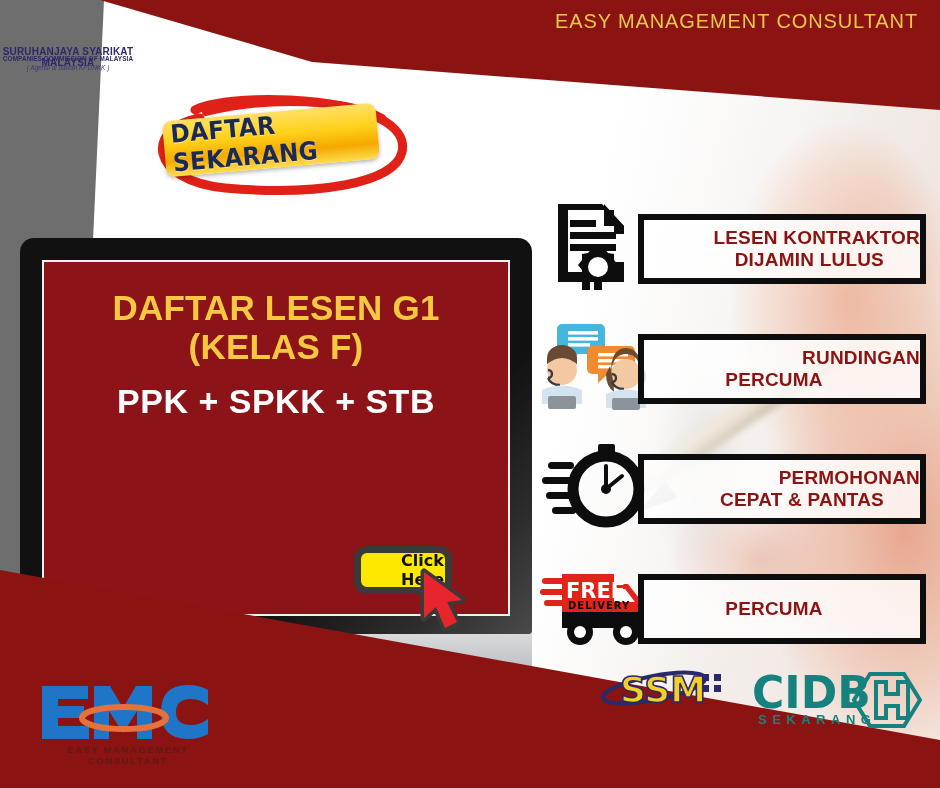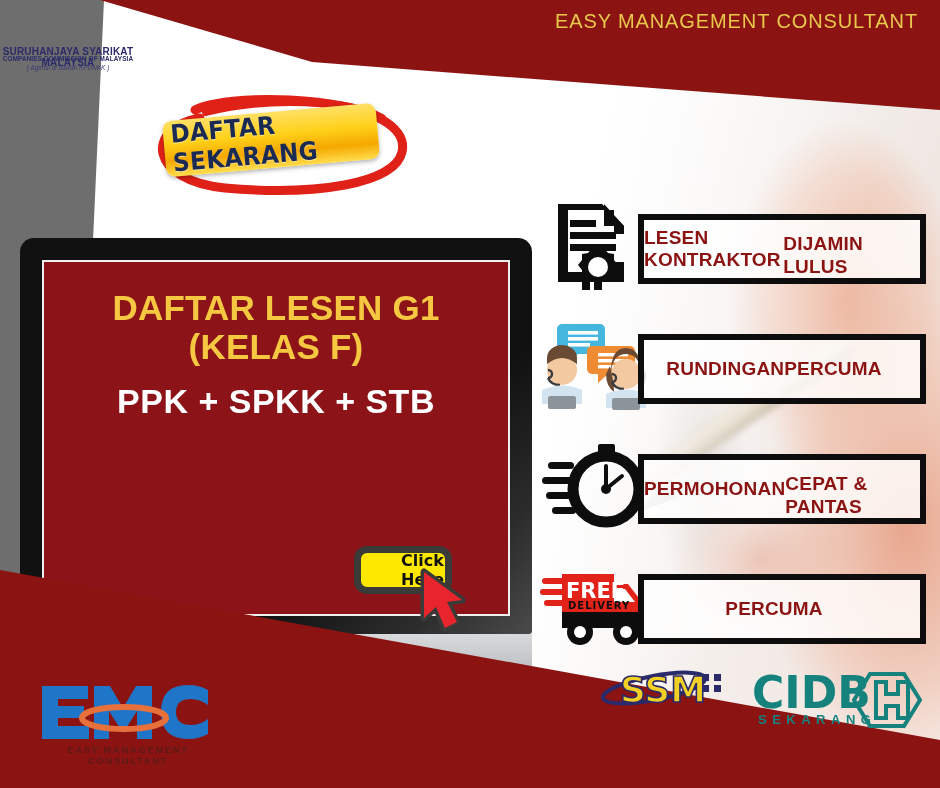--- a/index.html
+++ b/index.html
@@ -127,21 +127,21 @@
     clip-path:polygon(10px 0,186px 0,196px 16px,0 16px);
   }
 
   
   .features{position:absolute;left:540px;top:196px;width:386px;}
   .feature{position:relative;height:98px;margin-bottom:22px;}
   .f-icon{position:absolute;left:0;top:0;width:112px;height:98px;}
   .f-box{
     position:absolute;left:98px;top:18px;right:0;height:70px;
     border:6px solid #0d0d0d;background:rgba(255,255,255,.80);
-    display:flex;flex-direction:row;align-items:center;justify-content:center;
+    display:flex;flex-direction:column;align-items:flex-end;justify-content:center;
     box-sizing:border-box;
   }
   .f-l1,.f-l2{color:#8b1413;font-weight:bold;font-size:19px;line-height:1.18;letter-spacing:.2px;}
   .f-l2{align-self:flex-end;margin-right:36px;}
   .f-box.center .f-l2{align-self:center;margin-right:16px;}
 
   
   .emc-logo{position:absolute;left:36px;top:672px;width:180px;height:84px;}
   .emc-caption{
     position:absolute;left:40px;top:744px;width:176px;text-align:center;

